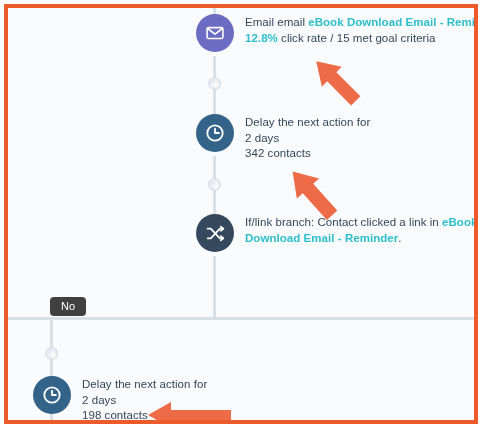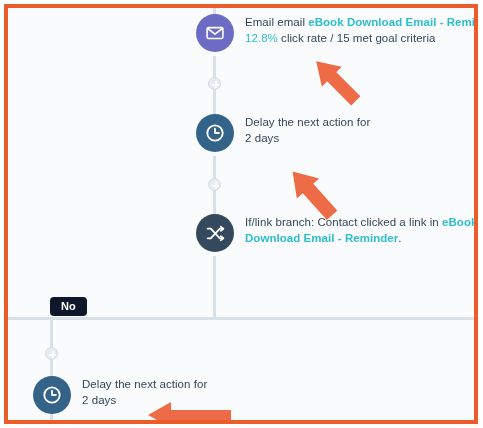--- a/index.html
+++ b/index.html
@@ -75,36 +75,36 @@
   .node-text{
     margin-left:11px;
     padding-top:1px;
     font-size:11.5px;
     line-height:15.5px;
     color:#33475B;
     letter-spacing:0.05px;
     white-space:nowrap;
   }
   .node-text .link{color:#2DBECD;font-weight:bold;}
-  .node-text .stat{color:#2DBECD;font-weight:normal;}
+  .node-text .stat{color:#2DBECD;font-weight:bold;}
 
   .node-email{left:188px;top:6px;}
   .node-delay-1{left:188px;top:106px;}
   .node-branch{left:188px;top:206px;}
   .node-delay-2{left:25px;top:368px;}
   .node-branch .node-text{white-space:normal;width:243px;}
 
   
   .badge-no{
     position:absolute;
     left:42px;top:289px;
-    background:#0f172a;
+    background:#404040;
     color:#ffffff;
     font-size:11px;
-    font-weight:bold;
+    font-weight:normal;
     padding:3px 11px;
     border-radius:4px;
     line-height:13px;
   }
 
   
   .arrow{position:absolute;}
   .arrow svg{display:block;}
 </style>
 </head>
@@ -145,20 +145,21 @@
       <div class="node node-delay-1">
         <div class="node-icon icon-delay">
           <svg width="22" height="22" viewBox="0 0 24 24" aria-hidden="true">
             <circle cx="12" cy="12" r="8.4" fill="none" stroke="#ffffff" stroke-width="2"></circle>
             <path d="M12 7.4 V12 H16.2" fill="none" stroke="#ffffff" stroke-width="2" stroke-linecap="round" stroke-linejoin="round"></path>
           </svg>
         </div>
         <div class="node-text">
           <div>Delay the next action for</div>
           <div>2 days</div>
+          <div>342 contacts</div>
         </div>
       </div>
 
       <div class="node node-branch">
         <div class="node-icon icon-branch">
           <svg width="21" height="21" viewBox="0 0 24 24" aria-hidden="true">
             <path d="M3 6.5 H6.6 L17 17.5 H20.4" fill="none" stroke="#ffffff" stroke-width="2" stroke-linecap="round" stroke-linejoin="round"></path>
             <path d="M3 17.5 H6.6 L17 6.5 H20.4" fill="none" stroke="#ffffff" stroke-width="2" stroke-linecap="round" stroke-linejoin="round"></path>
             <path d="M18 4.2 L21 6.5 L18 8.8" fill="none" stroke="#ffffff" stroke-width="2" stroke-linecap="round" stroke-linejoin="round"></path>
             <path d="M18 15.2 L21 17.5 L18 19.8" fill="none" stroke="#ffffff" stroke-width="2" stroke-linecap="round" stroke-linejoin="round"></path>
@@ -174,20 +175,21 @@
       <div class="node node-delay-2">
         <div class="node-icon icon-delay">
           <svg width="22" height="22" viewBox="0 0 24 24" aria-hidden="true">
             <circle cx="12" cy="12" r="8.4" fill="none" stroke="#ffffff" stroke-width="2"></circle>
             <path d="M12 7.4 V12 H16.2" fill="none" stroke="#ffffff" stroke-width="2" stroke-linecap="round" stroke-linejoin="round"></path>
           </svg>
         </div>
         <div class="node-text">
           <div>Delay the next action for</div>
           <div>2 days</div>
+          <div>198 contacts</div>
         </div>
       </div>
 
       <div class="arrow" style="left:295px;top:43px;">
         <svg width="66" height="60" viewBox="0 0 66 60">
           <g transform="rotate(-45 33 30)">
             <path d="M33 2 L47 24 L39.5 24 L39.5 58 L26.5 58 L26.5 24 L19 24 Z" fill="#ED6B47"></path>
           </g>
         </svg>
       </div>

